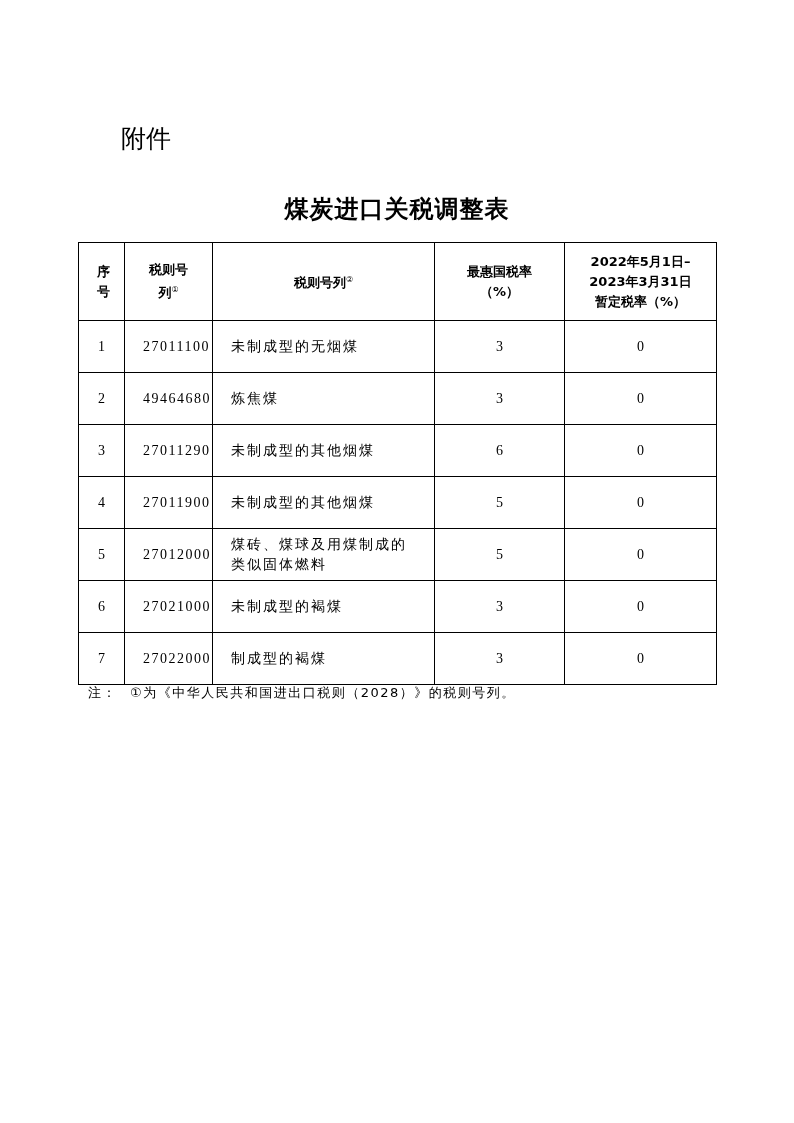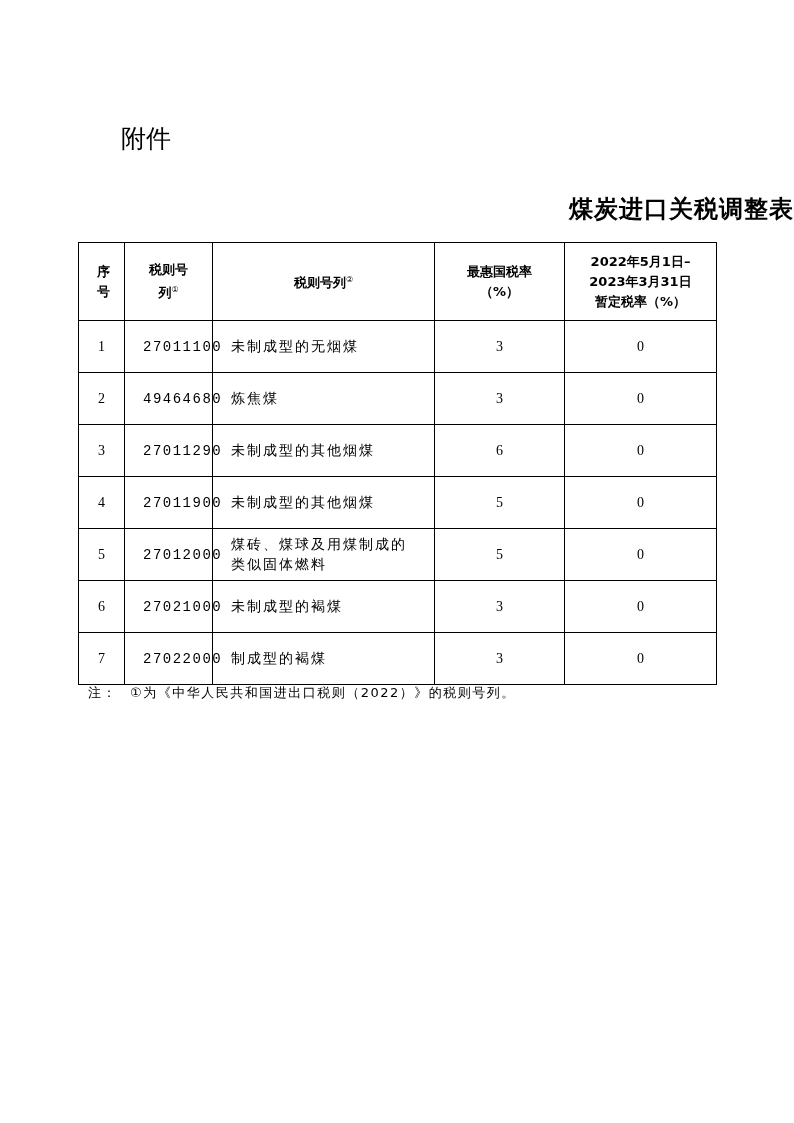--- a/index.html
+++ b/index.html
@@ -1,24 +1,24 @@
 <!DOCTYPE html>
 <html><head>
 <meta charset="utf-8">
 <style>
   html, body { margin: 0; padding: 0; background: #ffffff; }
   body { width: 794px; height: 1123px; position: relative; overflow: hidden; color: #000; font-family: "DejaVu Sans", sans-serif; }
   .attach { position: absolute; left: 121px; top: 122px; font-size: 25px; }
-  .title { position: absolute; left: 0; width: 794px; top: 193px; text-align: right; font-size: 24px; font-weight: bold; font-family: "DejaVu Serif", serif; letter-spacing: 1px; }
+  .title { position: absolute; left: 0; width: 794px; top: 193px; text-align: center; font-size: 24px; font-weight: bold; font-family: "DejaVu Serif", serif; letter-spacing: 1px; }
   table { position: absolute; left: 78px; top: 242px; border-collapse: collapse; width: 638px; table-layout: fixed; }
   td, th { border: 1px solid #000; font-size: 13px; text-align: center; vertical-align: middle; padding: 0 18px; }
   th { font-weight: bold; height: 77px; line-height: 20px; }
   td { height: 51px; font-family: "Liberation Serif", serif; font-size: 14px; }
   td.name { text-align: left; letter-spacing: 2px; line-height: 20px; }
-  td.code { letter-spacing: 1.5px; font-family: Liberation Mono, monospace; }
+  td.code { letter-spacing: 1.5px; }
   sup { font-size: 8px; font-weight: normal; }
   .notes { position: absolute; left: 88px; top: 683px; width: 630px; font-size: 13px; line-height: 20px; letter-spacing: 1.5px; }
   .notes .label { position: absolute; left: 0; top: 0; }
   .notes .lines { margin-left: 42px; }
 </style>
 </head>
 <body>
 
 <div class="attach">附件</div>
 <div class="title">煤炭进口关税调整表</div>
@@ -89,15 +89,15 @@
       <td class="name">制成型的褐煤</td>
       <td>3</td>
       <td>0</td>
     </tr>
   </tbody>
 </table>
 
 <div class="notes">
   <span class="label">注：</span>
   <div class="lines">
-    <div>①为《中华人民共和国进出口税则（2022）》的税则号列。</div>
+    <div>①为《中华人民共和国进出口税则（2028）》的税则号列。</div>
   </div>
 </div>
 
 </body></html>

